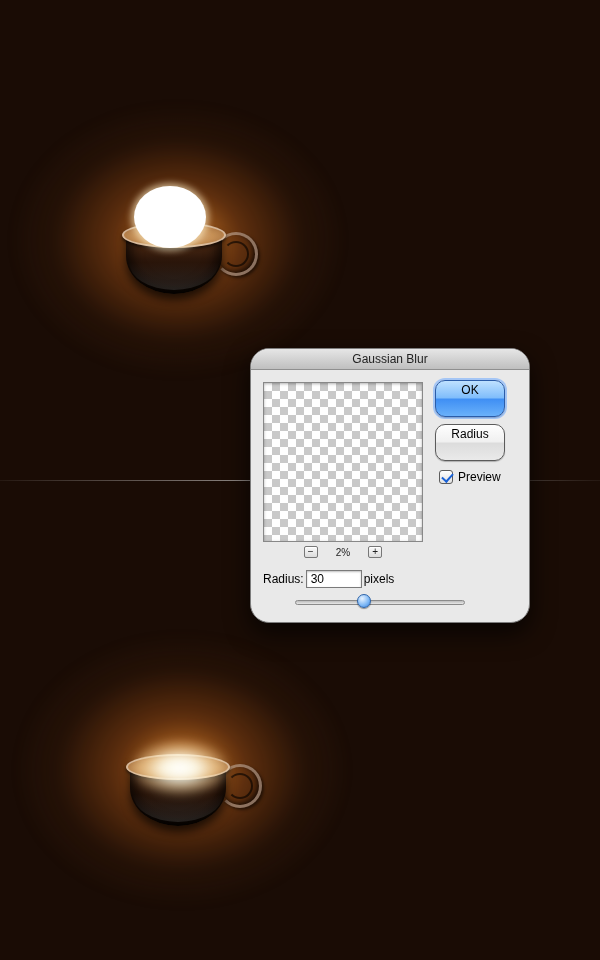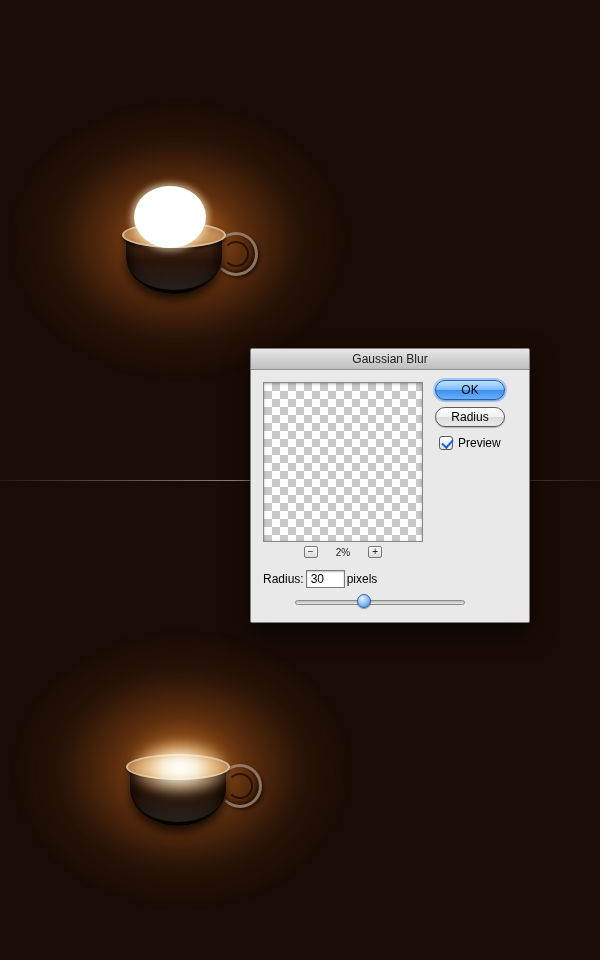--- a/index.html
+++ b/index.html
@@ -115,21 +115,21 @@
       filter: blur(4px);
     }
 
     
     .dialog {
       position: absolute;
       left: 250px; top: 348px;
       width: 280px; height: 275px;
       background: #e9e9e9;
       border: 1px solid #7d7d7d;
-      border-radius: 2px;
+      border-radius: 19px;
       box-shadow: 0 10px 25px rgba(0,0,0,0.7);
       overflow: hidden;
     }
     .titlebar {
       height: 21px;
       line-height: 21px;
       background: linear-gradient(#e6e6e6, #bfbfbf);
       border-bottom: 1px solid #8f8f8f;
       border-radius: 6px 6px 0 0;
       text-align: center;
@@ -171,21 +171,21 @@
       box-shadow: 0 1px 0 #fff inset;
     }
 
     .buttons {
       position: absolute;
       right: 12px; top: 10px;
       display: flex; flex-direction: column; gap: 7px; align-items: flex-start;
       width: 82px;
     }
     .btn {
-      width: 70px; height: 20px;
+      width: 70px; height: 37px;
       border-radius: 10px;
       border: 1px solid #5b5b5b;
       text-align: center;
       font-size: 12px; line-height: 18px;
       cursor: pointer;
       background: linear-gradient(#fefefe 0%, #f0f0f0 48%, #dcdcdc 52%, #eaeaea 100%);
       box-shadow: 0 1px 1px rgba(0,0,0,0.25);
     }
     .btn.default {
       color: #000;
@@ -212,21 +212,21 @@
       border-bottom: 2px solid #1a62d6;
       transform: rotate(-48deg);
     }
 
     .radiusrow {
       position: absolute; left: 12px; bottom: 34px;
       display: flex; align-items: center; gap: 2px;
       font-size: 12px;
     }
     .radius-input {
-      width: 39px; height: 18px;
+      width: 56px; height: 18px;
       border: 1px solid #7a7a7a;
       background: #fff;
       font-size: 12px;
       padding: 4px 4px;
       box-shadow: inset 0 1px 2px rgba(0,0,0,0.25);
     }
 
     .sliderrow {
       position: absolute; left: 44px; bottom: 12px;
       width: 170px; height: 16px;

